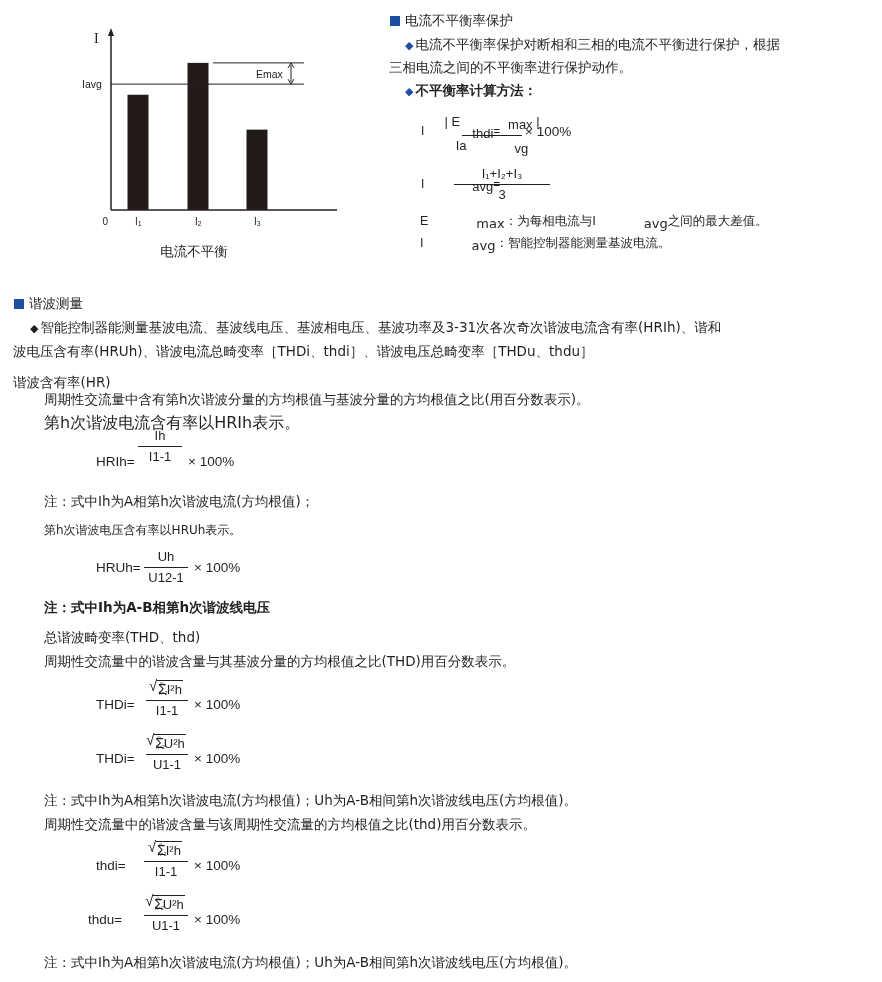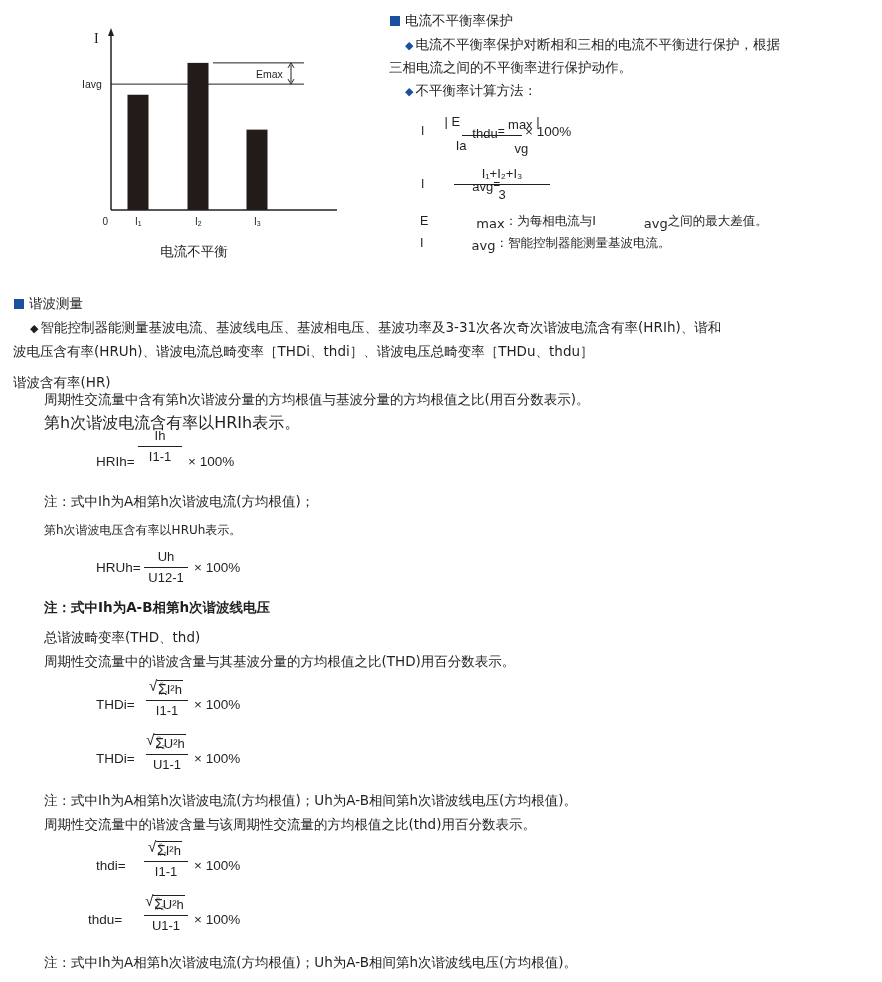--- a/index.html
+++ b/index.html
@@ -50,26 +50,26 @@
     </g>
 </svg>
 
 <div class="abs t14" style="left:390px;top:11px;">
   <span class="sq"></span><span>电流不平衡率保护</span>
 </div>
 <div class="abs t14" style="left:405px;top:35px;">
   <span class="dia-b">◆</span><span>电流不平衡率保护对断相和三相的电流不平衡进行保护，根据</span>
 </div>
 <div class="abs t14" style="left:389px;top:58px;">三相电流之间的不平衡率进行保护动作。</div>
-<div class="abs t14" style="left:405px;top:81px;">
+<div class="abs t14" style="left:405px;top:81px;font-weight:bold;">
   <span class="dia-b">◆</span><span>不平衡率计算方法：</span>
 </div>
 
 <div class="eq" style="left:421px;top:124px;font-size:12px;">
-  <span>I</span><span class="sub">thdu</span>=
+  <span>I</span><span class="sub">thdi</span>=
 </div>
 <div class="frac" style="left:462px;top:114px;width:60px;">
   <div class="num"><span>|  E</span><span class="sub">max</span><span>  |</span></div>
   <div class="bar"></div>
   <div class="den"><span>Ia</span><span class="sub">vg</span></div>
 </div>
 <div class="eq" style="left:525px;top:124px;">× 100%</div>
 
 <div class="eq" style="left:421px;top:177px;font-size:12px;">
   <span>I</span><span class="sub">avg</span>=

